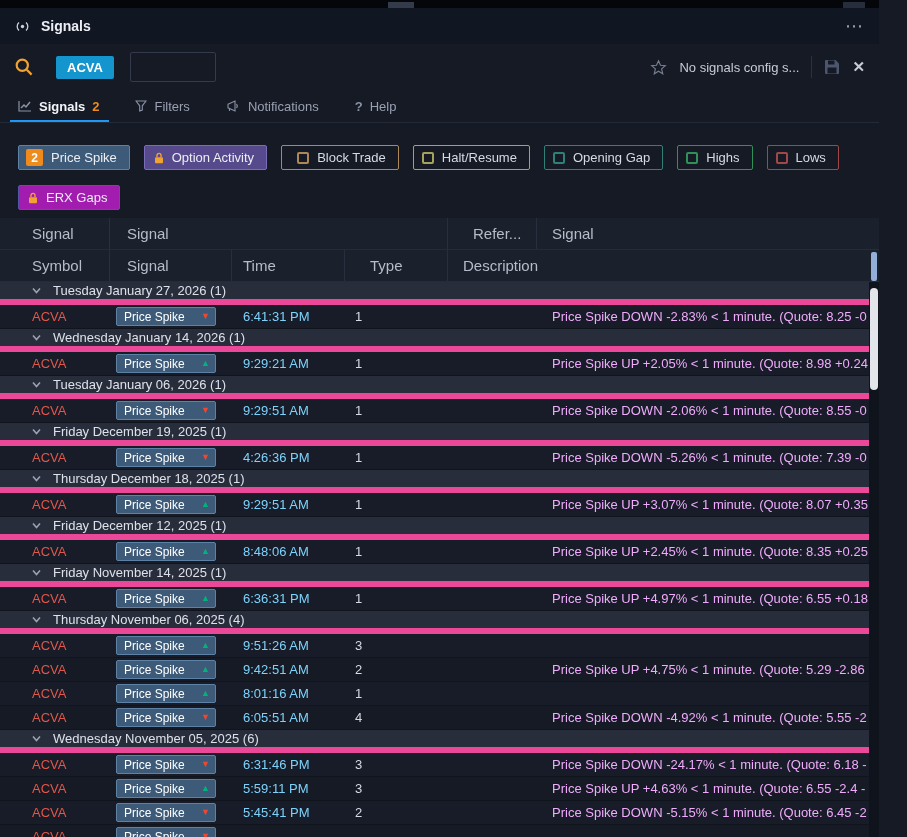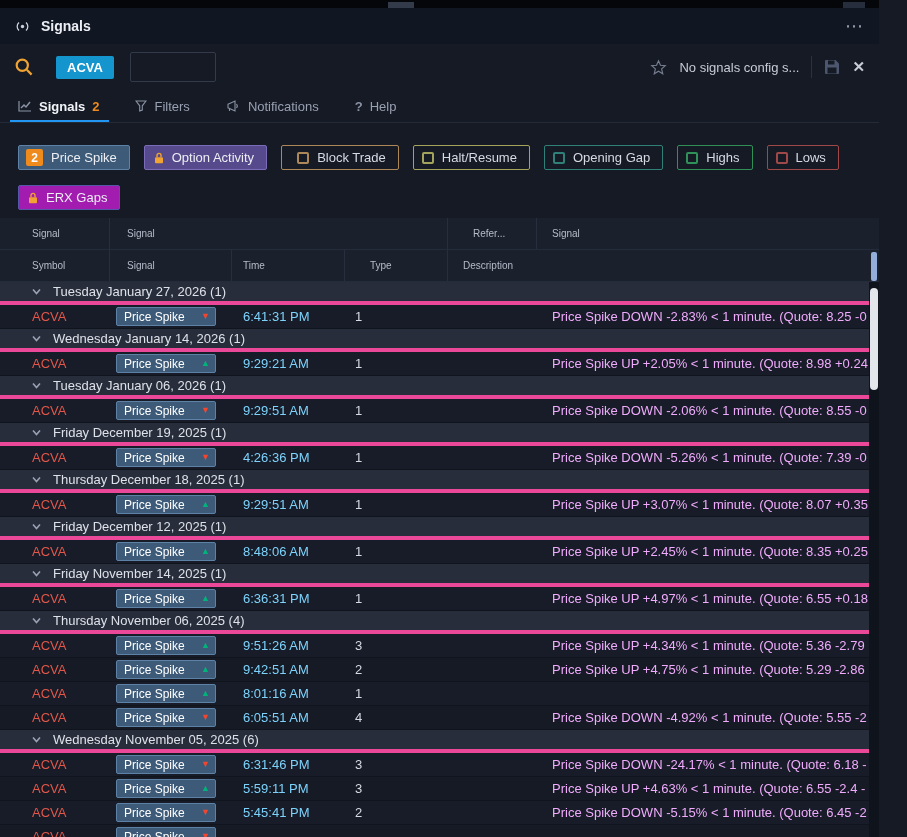--- a/index.html
+++ b/index.html
@@ -41,30 +41,30 @@
   .chip-row{display:flex;gap:14px;}
   .chip{display:inline-flex;align-items:center;gap:8px;height:25px;padding:0 12px;font-size:13px;
     border:1px solid transparent;border-radius:2px;color:#eceef4;cursor:pointer;white-space:nowrap;}
   .chip.outline{background:transparent;color:#d6dae2;}
   .chip-count{background:var(--orange);color:#fff;font-size:12px;font-weight:700;min-width:17px;height:17px;
     display:inline-flex;align-items:center;justify-content:center;border-radius:2px;margin-left:-5px;}
   .chip-checkbox{width:12px;height:12px;border:2px solid;border-radius:2px;margin-left:-4px;}
   .chip-lock{display:inline-flex;margin-left:-3px;}
 
   .thead{display:grid;grid-template-columns:110px 122px 113px 103px 89px 1fr;height:32px;
-    background:#1a202c;color:#b6bcc9;font-size:10px;border-bottom:1px solid #242b3a;}
+    background:#1a202c;color:#b6bcc9;font-size:15px;border-bottom:1px solid #242b3a;}
   .thead span{height:100%;display:flex;align-items:center;border-right:1px solid #272e3d;}
   .thead span:last-child{border-right:none;}
   .span3{grid-column:2 / 5;}
   .h-sym{padding-left:32px;} .h-sig{padding-left:17px;} .h-time{padding-left:11px;}
   .h-sess{padding-left:10px;} .h-type{padding-left:25px;} .h-desc{padding-left:15px;}
 
   .tbody{position:relative;width:897px;overflow:hidden;}
   .group-row{height:23px;background:#272d3b;display:flex;align-items:center;padding-left:31px;gap:11px;
-    font-size:13px;color:#dde1e9;border-bottom:4px solid #ec4899;cursor:pointer;}
+    font-size:13px;color:#dde1e9;border-bottom:6px solid #ec4899;cursor:pointer;}
   .data-row{height:24px;display:grid;grid-template-columns:110px 122px 113px 103px 89px 1fr;align-items:center;
     font-size:13px;background:#171c28;border-bottom:1px solid #10141d;cursor:default;}
   .data-row.alt{background:#151a25;}
   .c-symbol{padding-left:32px;color:var(--symbol);}
   .c-signal{padding-left:6px;}
   .badge{display:inline-flex;align-items:center;justify-content:space-between;width:100px;height:19px;
     background:var(--badge-bg);border:1px solid var(--badge-border);border-radius:2px;padding:0 5px 0 7px;
     color:#fff;font-size:12px;}
   .arrow{font-size:9px;line-height:1;}
   .arrow.up{color:var(--up);} .arrow.down{color:var(--down);}
@@ -354,21 +354,20 @@
       </div>
       <div class="data-row">
         <span class="c-symbol">ACVA</span>
         <span class="c-signal"><span class="badge">
             <span class="badge-label">Price Spike</span>
             <span class="arrow up">▲</span>
           </span></span>
         <span class="c-time">9:51:26 AM</span>
         <span class="c-session">3</span>
         <span class="c-type"></span>
-        <span class="c-desc">Price Spike UP +4.34% &lt; 1 minute. (Quote: 5.36 -2.79</span>
       </div>
       <div class="data-row alt">
         <span class="c-symbol">ACVA</span>
         <span class="c-signal"><span class="badge">
             <span class="badge-label">Price Spike</span>
             <span class="arrow up">▲</span>
           </span></span>
         <span class="c-time">9:42:51 AM</span>
         <span class="c-session">2</span>
         <span class="c-type"></span>

